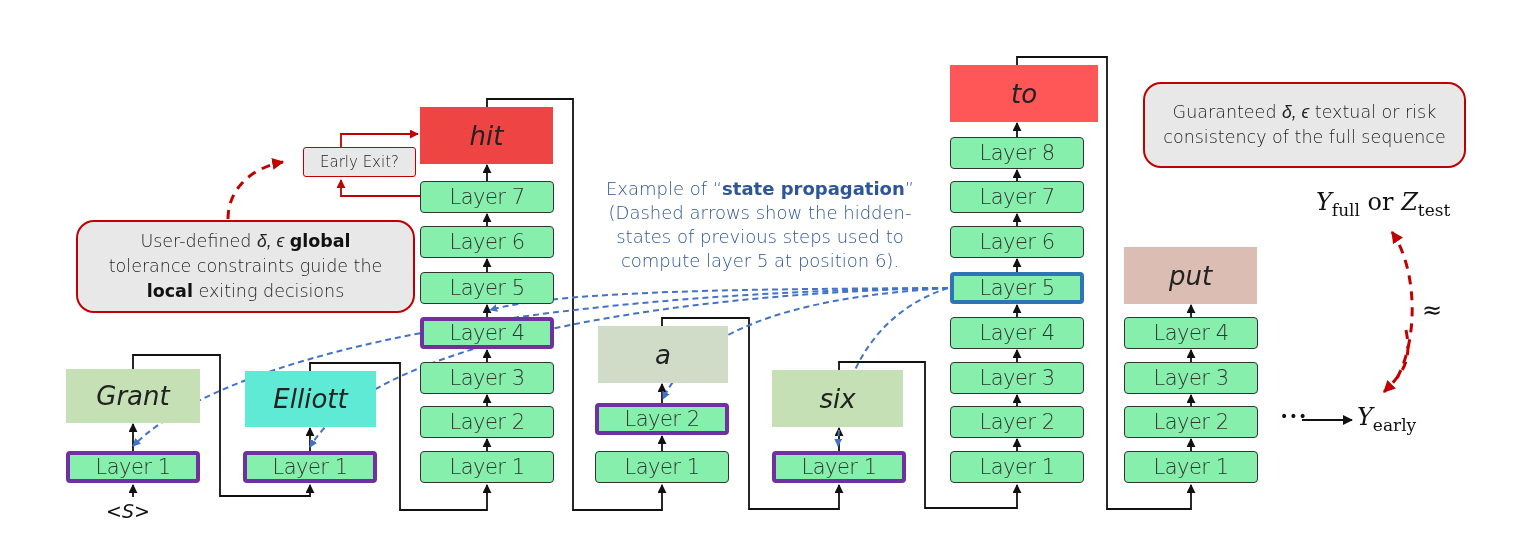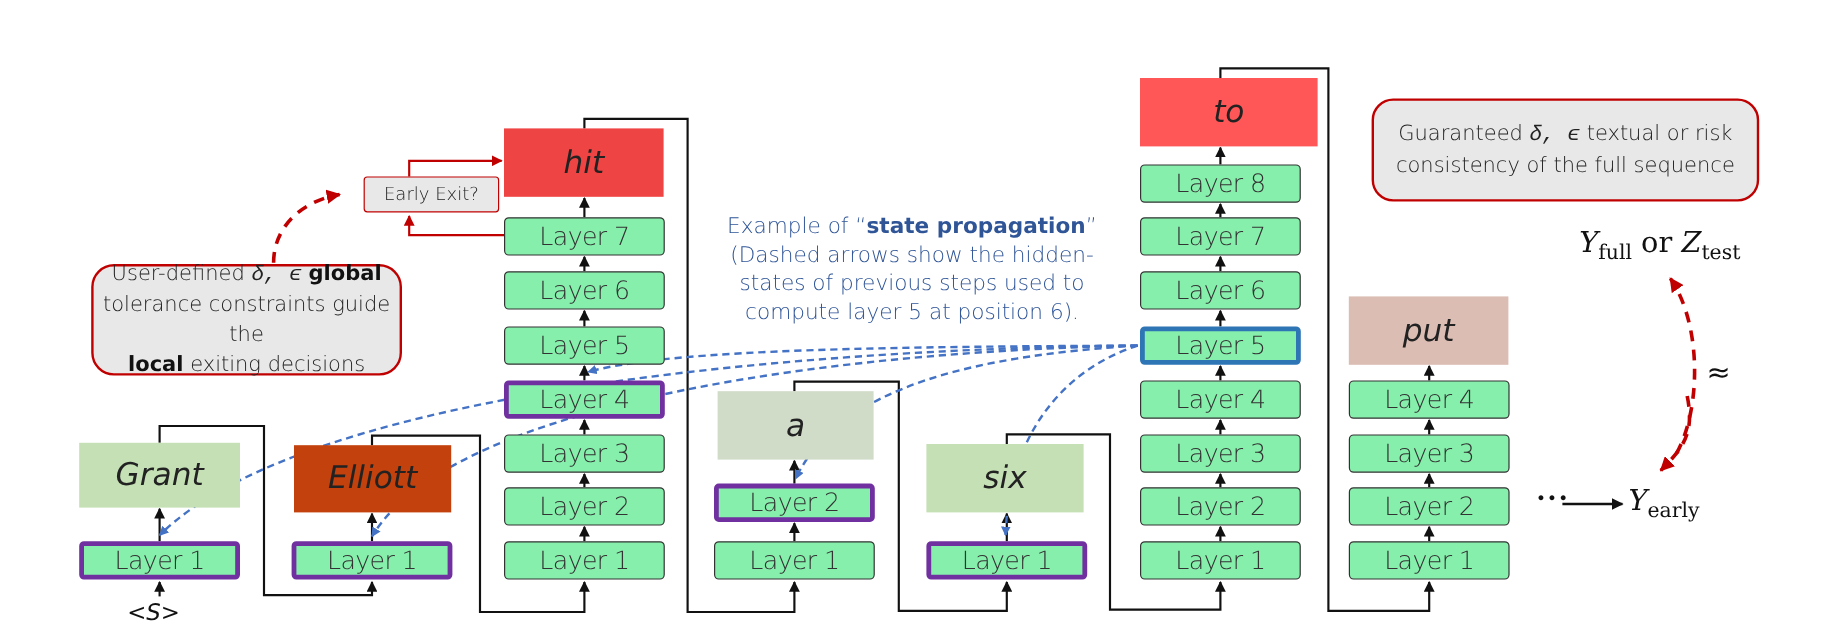--- a/index.html
+++ b/index.html
@@ -12,21 +12,21 @@
            letter-spacing:-0.5px; }
   .layer.purple { border:4px solid #7030a0; }
   .layer.blue { border:4px solid #2e75b6; }
   .token { position:absolute; display:flex; align-items:center; justify-content:center;
            font-family:"DejaVu Sans", sans-serif; font-style:italic; font-weight:300;
            font-size:26px; color:#222; }
   .callout { position:absolute; box-sizing:border-box; background:#e8e8e8; border:2.5px solid #c00000;
              border-radius:18px; display:flex; align-items:center; justify-content:center; text-align:center;
              font-family:"DejaVu Sans", sans-serif; font-weight:300; font-size:17.5px; line-height:25px; color:#222; }
   .callout b { font-weight:700; color:#111; }
-  .greek { font-family:Liberation Mono, monospace; font-style:italic; }
+  .greek { font-family:Liberation Sans, sans-serif; font-style:italic; }
   .earlyexit { position:absolute; box-sizing:border-box; background:#e8e8e8; border:1.5px solid #c00000;
                border-radius:3px; display:flex; align-items:center; justify-content:center;
                font-family:"DejaVu Sans", sans-serif; font-weight:300; font-size:15px; color:#222; }
   .annot { position:absolute; text-align:center; color:#2f5597; font-family:"DejaVu Sans", sans-serif;
            font-weight:300; font-size:18px; line-height:24px; }
   .annot b { font-weight:700; color:#2f5597; }
   .math { position:absolute; font-family:"DejaVu Serif", serif; font-size:24px; color:#111; white-space:nowrap; }
   .math i { font-style:italic; }
   .math sub { font-size:17px; font-style:normal; vertical-align:-6px; }
   .sym { position:absolute; font-family:"DejaVu Sans", sans-serif; color:#111; }
@@ -91,21 +91,21 @@
       <path d="M948,288 C720,292 380,330 310,447" fill="none" stroke="#4472c4" stroke-width="2" stroke-dasharray="6,4" marker-end="url(#abl)"></path>
       <path d="M948,288 C760,289 560,290 490,310" fill="none" stroke="#4472c4" stroke-width="2" stroke-dasharray="6,4" marker-end="url(#abl)"></path>
       <path d="M948,288 C820,296 700,320 663,399" fill="none" stroke="#4472c4" stroke-width="2" stroke-dasharray="6,4" marker-end="url(#abl)"></path>
       <path d="M948,288 C880,310 840,370 838,446" fill="none" stroke="#4472c4" stroke-width="2" stroke-dasharray="6,4" marker-end="url(#abl)"></path>
     </svg>
 
   <div id="cols">
       <div class="layer purple" style="left: 66px; top: 451px; width: 134px; height: 32px;">Layer 1</div>
       <div class="token" style="left: 66px; top: 369px; width: 134px; height: 54px; background: rgb(197, 224, 180);">Grant</div>
       <div class="layer purple" style="left: 243px; top: 451px; width: 134px; height: 32px;">Layer 1</div>
-      <div class="token" style="left: 245px; top: 371px; width: 131px; height: 56px; background: #c2410c;">Elliott</div>
+      <div class="token" style="left: 245px; top: 371px; width: 131px; height: 56px; background: #5eead4;">Elliott</div>
       <div class="layer" style="left: 420px; top: 451px; width: 134px; height: 32px;">Layer 1</div>
       <div class="layer" style="left: 420px; top: 406px; width: 134px; height: 32px;">Layer 2</div>
       <div class="layer" style="left: 420px; top: 362px; width: 134px; height: 32px;">Layer 3</div>
       <div class="layer purple" style="left: 420px; top: 317px; width: 134px; height: 32px;">Layer 4</div>
       <div class="layer" style="left: 420px; top: 272px; width: 134px; height: 32px;">Layer 5</div>
       <div class="layer" style="left: 420px; top: 226px; width: 134px; height: 32px;">Layer 6</div>
       <div class="layer" style="left: 420px; top: 181px; width: 134px; height: 32px;">Layer 7</div>
       <div class="token" style="left: 420px; top: 107px; width: 133px; height: 57px; background: #ef4444;">hit</div>
       <div class="layer" style="left: 595px; top: 451px; width: 134px; height: 32px;">Layer 1</div>
       <div class="layer purple" style="left: 595px; top: 403px; width: 134px; height: 32px;">Layer 2</div>
@@ -125,21 +125,21 @@
       <div class="layer" style="left: 1124px; top: 406px; width: 134px; height: 32px;">Layer 2</div>
       <div class="layer" style="left: 1124px; top: 362px; width: 134px; height: 32px;">Layer 3</div>
       <div class="layer" style="left: 1124px; top: 317px; width: 134px; height: 32px;">Layer 4</div>
       <div class="token" style="left: 1124px; top: 247px; width: 133px; height: 57px; background: rgb(219, 189, 179);">put</div>
     </div>
 
   <div class="sym" style="left:106px;top:500px;font-size:19px;font-style:italic;font-weight:300;">&lt;S&gt;</div>
 
   <div class="earlyexit" style="left:303px;top:147px;width:113px;height:30px;">Early Exit?</div>
 
-  <div class="callout" style="left:76px;top:220px;width:259px;height:93px;border-radius:19px;">
+  <div class="callout" style="left:76px;top:220px;width:339px;height:93px;">
     <div>
       <span>User-defined </span><span class="greek">δ, ϵ</span> <b>global</b><br>
       <span>tolerance constraints guide the</span><br>
       <b>local</b><span> exiting decisions</span>
     </div>
   </div>
 
   <div class="callout" style="left:1143px;top:82px;width:323px;height:86px;">
     <div>
       <span>Guaranteed </span><span class="greek">δ, ϵ</span><span> textual or risk</span><br>

